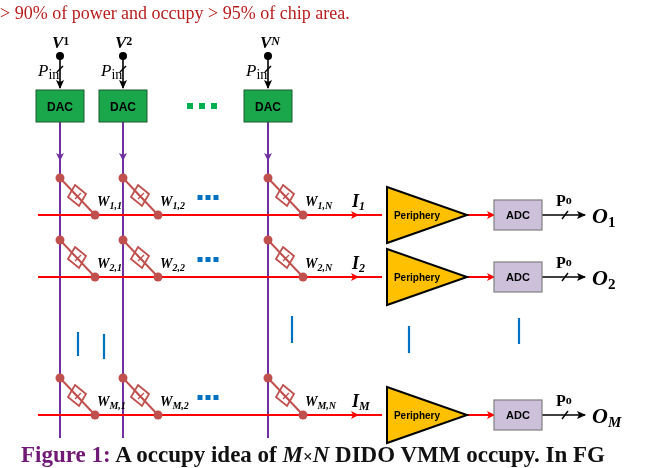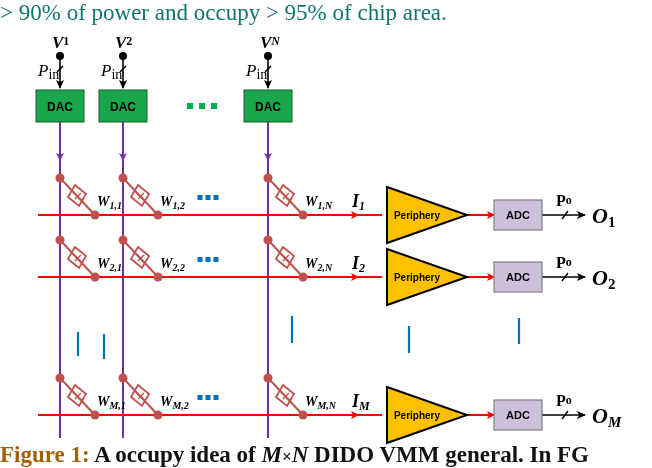--- a/index.html
+++ b/index.html
@@ -1,27 +1,27 @@
 <!DOCTYPE html>
 <html><head>
 <meta charset="utf-8">
 <style>
   html, body { margin: 0; padding: 0; background: #ffffff; }
   body { width: 652px; height: 468px; position: relative; overflow: hidden; }
   .top-text {
     position: absolute; left: 0; top: 0;
     font-family: "Liberation Serif", "DejaVu Serif", serif;
-    font-size: 23px; color: #0f766e; white-space: nowrap; line-height: 26px;
+    font-size: 18px; color: #b91c1c; white-space: nowrap; line-height: 26px;
   }
   .caption {
     position: absolute; left: 0; top: 442px;
     font-family: "Liberation Serif", "DejaVu Serif", serif;
     font-size: 23px; font-weight: bold; color: #111; white-space: nowrap; line-height: 26px;
   }
-  .caption .lbl { color: #a16207; }
+  .caption .lbl { color: #701a75; margin-left: 21px; }
   .caption .it { font-style: italic; }
   svg text { font-family: "Liberation Sans", "DejaVu Sans", sans-serif; }
   .serif { font-family: "Liberation Serif", "DejaVu Serif", serif; }
 </style>
 </head>
 <body>
 
 <div class="top-text">&gt; 90% of power and occupy &gt; 95% of chip area.</div>
 
 <svg id="diagram" width="652" height="468" viewBox="0 0 652 468" style="position:absolute;left:0;top:0;">
@@ -171,13 +171,13 @@
       <text x="97" y="406" font-size="14" font-style="italic" font-weight="bold" fill="#000" class="serif"><tspan>W</tspan><tspan font-size="10" dy="3">M,1</tspan></text>
       <text x="160" y="406" font-size="14" font-style="italic" font-weight="bold" fill="#000" class="serif"><tspan>W</tspan><tspan font-size="10" dy="3">M,2</tspan></text>
       <text x="305" y="406" font-size="14" font-style="italic" font-weight="bold" fill="#000" class="serif"><tspan>W</tspan><tspan font-size="10" dy="3">M,N</tspan></text>
       <text x="417" y="419" font-size="10" font-weight="bold" text-anchor="middle" fill="#000">Periphery</text>
       <text x="518" y="419" font-size="11" font-weight="bold" text-anchor="middle" fill="#000">ADC</text>
       <text x="556" y="406" font-size="16" font-style="normal" font-weight="bold" fill="#000" class="serif"><tspan>P</tspan><tspan font-size="12" dy="-2" font-style="normal">o</tspan></text>
       <text x="592" y="423" font-size="22" font-style="italic" font-weight="bold" fill="#000" class="serif"><tspan>O</tspan><tspan font-size="15" dy="4">M</tspan></text>
     </g>
 </svg>
 
-<div class="caption"><span class="lbl">Figure 1:</span><span> A occupy idea of </span><span class="it">M</span><span style="font-size:17px;">×</span><span class="it">N</span><span> DIDO VMM general. In FG</span></div>
+<div class="caption"><span class="lbl">Figure 1:</span><span> A occupy idea of </span><span class="it">M</span><span style="font-size:17px;">×</span><span class="it">N</span><span> DIDO VMM occupy. In FG</span></div>
 
 </body></html>

